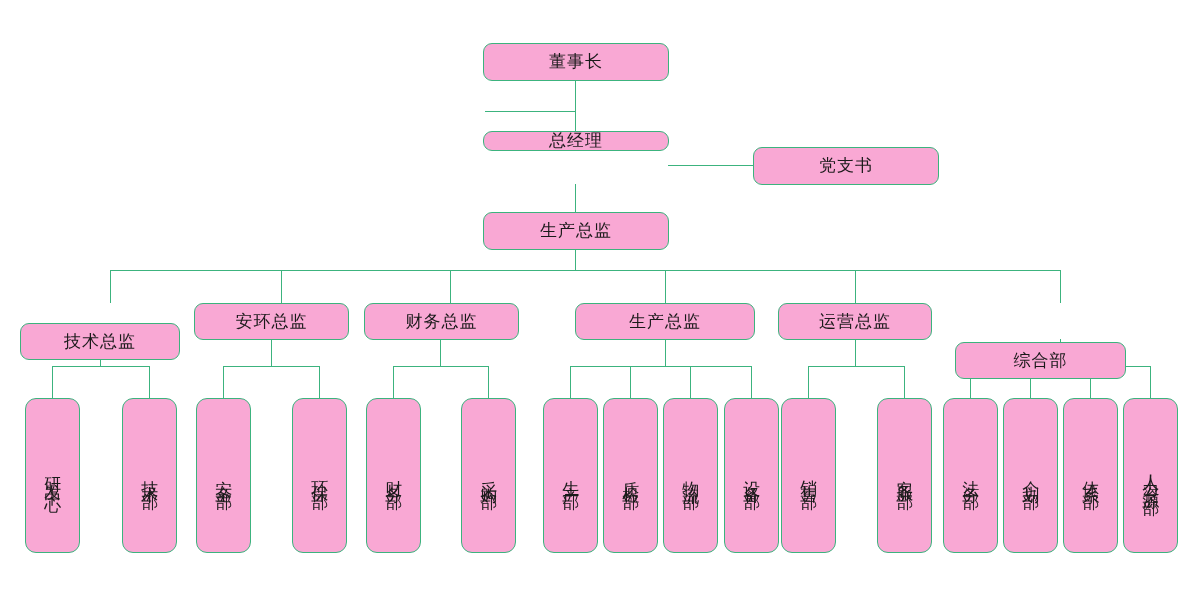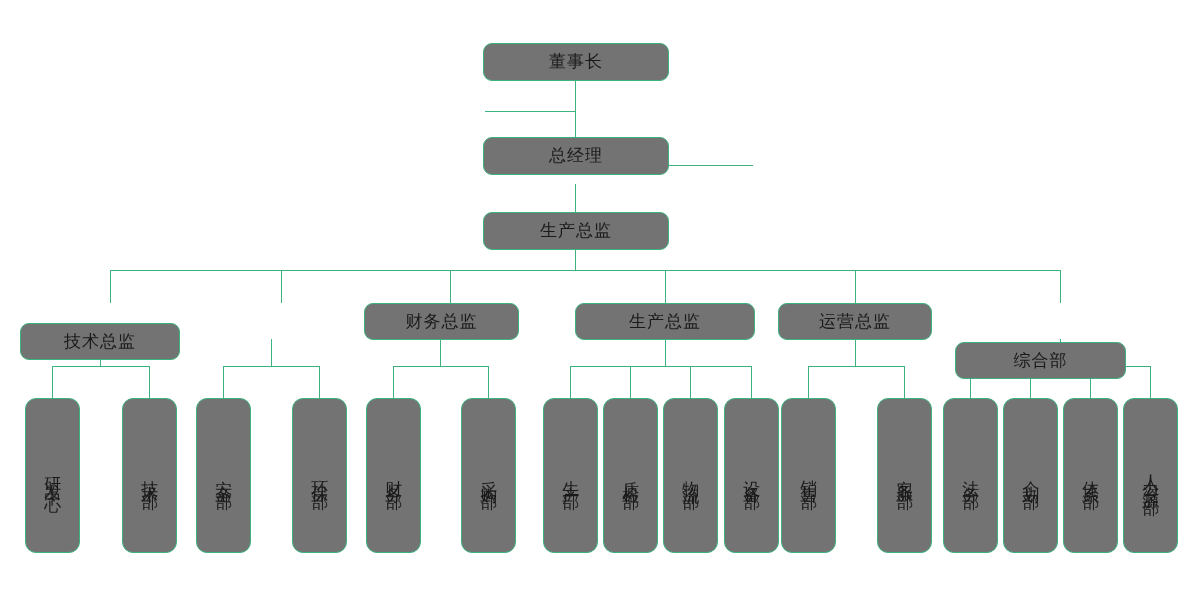--- a/index.html
+++ b/index.html
@@ -16,21 +16,21 @@
     width: 1200px;
     height: 589px;
     background: #ffffff;
     overflow: hidden;
   }
   .node {
     position: absolute;
     box-sizing: border-box;
     border: 1.6px solid #3cb37e;
     border-radius: 9px;
-    background: #737373;
+    background: #f9a8d4;
     display: flex;
     align-items: center;
     justify-content: center;
     color: #1a1a1a;
     font-size: 17px;
     letter-spacing: 1px;
     text-align: center;
     line-height: 1.25;
     z-index: 2;
   }
@@ -108,33 +108,39 @@
   <div class="line v" style="left:970px; top:366px; height:32px;"></div>
   <div class="line v" style="left:1030px; top:366px; height:32px;"></div>
   <div class="line v" style="left:1090px; top:366px; height:32px;"></div>
   <div class="line v" style="left:1150px; top:366px; height:32px;"></div>
 
   <div class="node" style="left:483px; top:43px; width:186px; height:38px;">
     <span class="label">董事长</span>
   </div>
 
 
-  <div class="node" style="left:483px; top:137px; width:186px; height:38px;">
+  <div class="node" style="left:483px; top:131px; width:186px; height:20px;">
     <span class="label">总经理</span>
   </div>
 
+  <div class="node" style="left:753px; top:147px; width:186px; height:38px;">
+    <span class="label">党支书</span>
+  </div>
 
   <div class="node" style="left:483px; top:212px; width:186px; height:38px;">
     <span class="label">生产总监</span>
   </div>
 
   <div class="node" style="left:20px; top:303px; width:160px; height:37px;margin-top:20px;">
     <span class="label">技术总监</span>
   </div>
 
+  <div class="node" style="left:194px; top:303px; width:155px; height:37px;">
+    <span class="label">安环总监</span>
+  </div>
 
   <div class="node" style="left:364px; top:303px; width:155px; height:37px;align-items:center;">
     <span class="label">财务总监</span>
   </div>
 
   <div class="node" style="left:575px; top:303px; width:180px; height:37px;">
     <span class="label">生产总监</span>
   </div>
 
   <div class="node" style="left:778px; top:303px; width:154px; height:37px;justify-content:center;">

